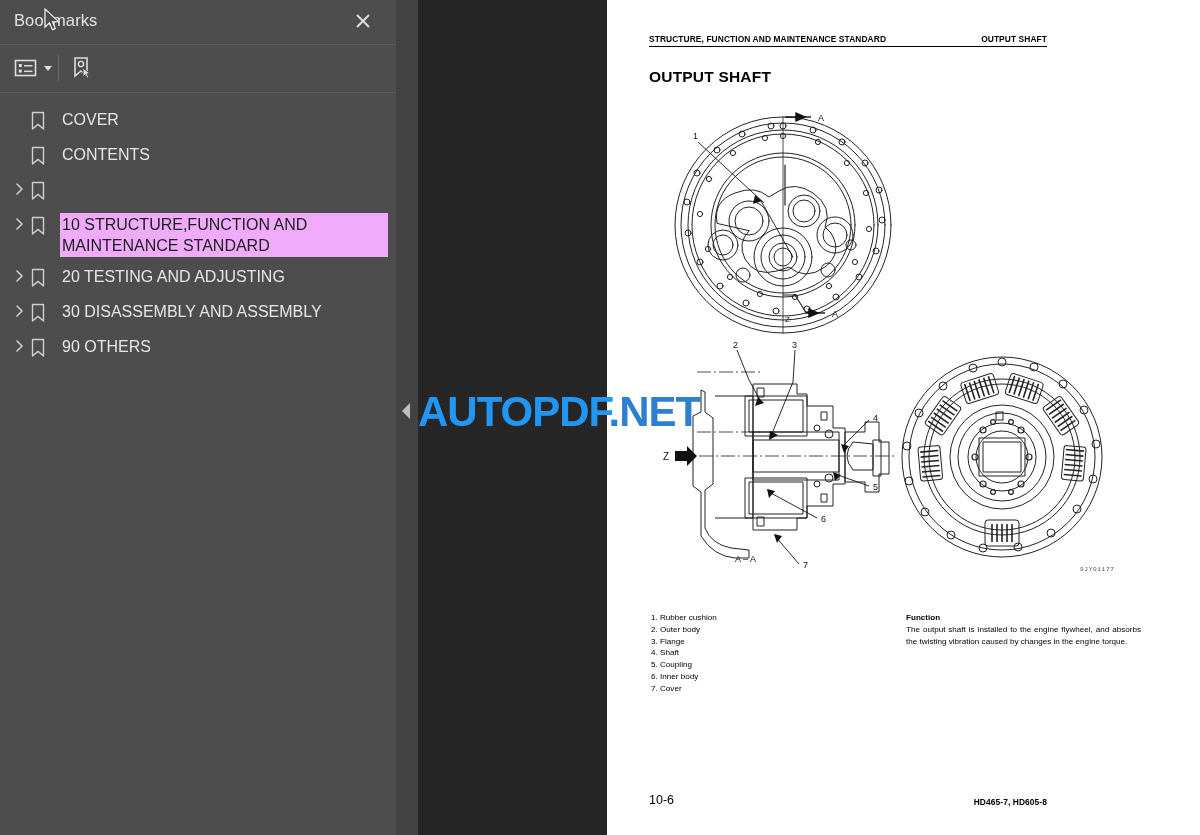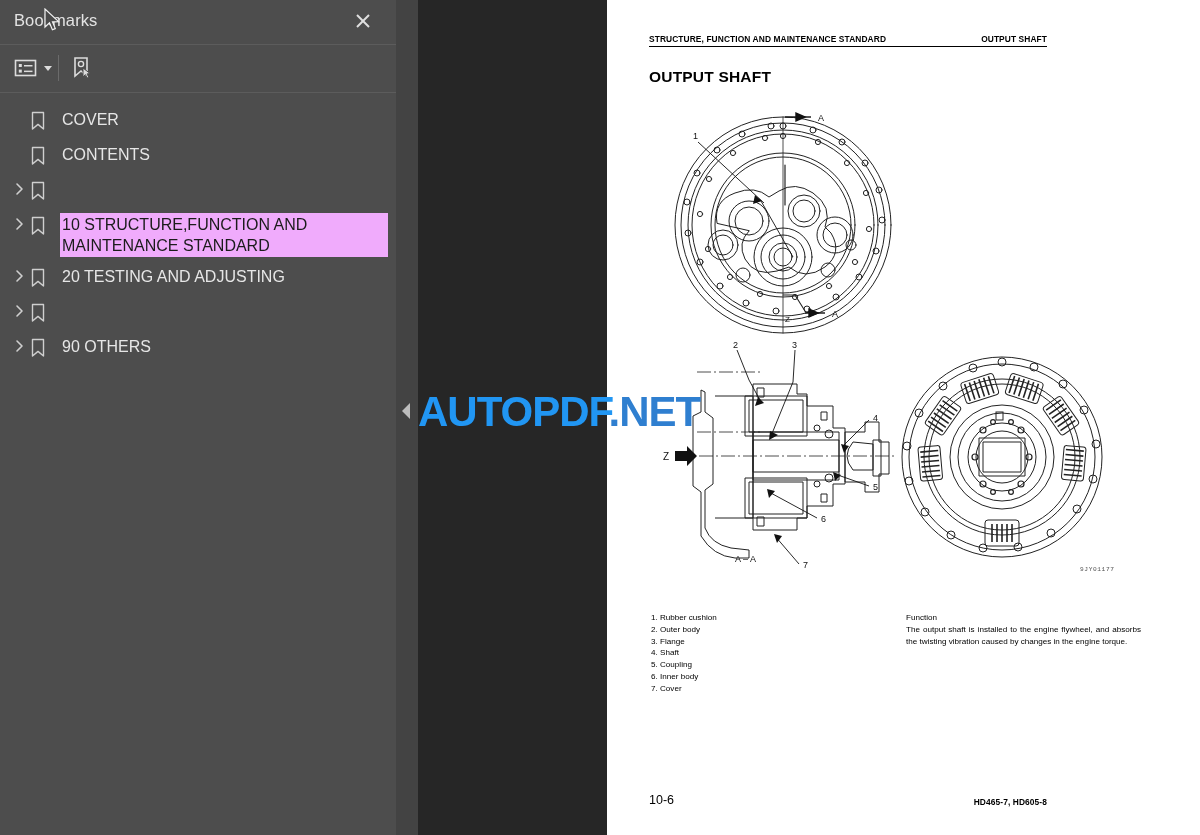--- a/index.html
+++ b/index.html
@@ -154,21 +154,21 @@
   
   #parts-list {
     position: absolute; left: 44px; top: 612px;
     font-size: 8.1px; line-height: 11.8px;
   }
   #function-block {
     position: absolute; left: 299px; top: 612px;
     width: 235px;
     font-size: 8.1px; line-height: 11.8px;
   }
-  #function-block .fn-head { font-weight: normal; }
+  #function-block .fn-head { font-weight: bold; }
   #function-block .fn-body { text-align: justify; }
 
   #pg-no {
     position: absolute; left: 42px; top: 793px;
     font-size: 12.5px;
   }
   #model {
     position: absolute; right: 37px; top: 797px;
     font-size: 8.4px; font-weight: bold; letter-spacing: .1px;
   }
@@ -274,20 +274,21 @@
             </svg></div>
           <div class="bm-label">20 TESTING AND ADJUSTING</div>
         </div>
         <div class="bm-row">
           <div class="bm-caret"><svg width="10" height="14" viewBox="0 0 10 14">
               <path d="M2 2 L7 7 L2 12" fill="none" stroke="#cfcfcf" stroke-width="1.6" stroke-linecap="round" stroke-linejoin="round"></path>
             </svg></div>
           <div class="bm-ico"><svg width="16" height="20" viewBox="0 0 16 20">
               <path d="M2.5 1.5 H13.5 V18 L8 13.4 L2.5 18 Z" fill="none" stroke="#cfcfcf" stroke-width="1.4" stroke-linejoin="round"></path>
             </svg></div>
+          <div class="bm-label">30 DISASSEMBLY AND ASSEMBLY</div>
         </div>
         <div class="bm-row">
           <div class="bm-caret"><svg width="10" height="14" viewBox="0 0 10 14">
               <path d="M2 2 L7 7 L2 12" fill="none" stroke="#cfcfcf" stroke-width="1.6" stroke-linecap="round" stroke-linejoin="round"></path>
             </svg></div>
           <div class="bm-ico"><svg width="16" height="20" viewBox="0 0 16 20">
               <path d="M2.5 1.5 H13.5 V18 L8 13.4 L2.5 18 Z" fill="none" stroke="#cfcfcf" stroke-width="1.4" stroke-linejoin="round"></path>
             </svg></div>
           <div class="bm-label">90 OTHERS</div>
         </div>

